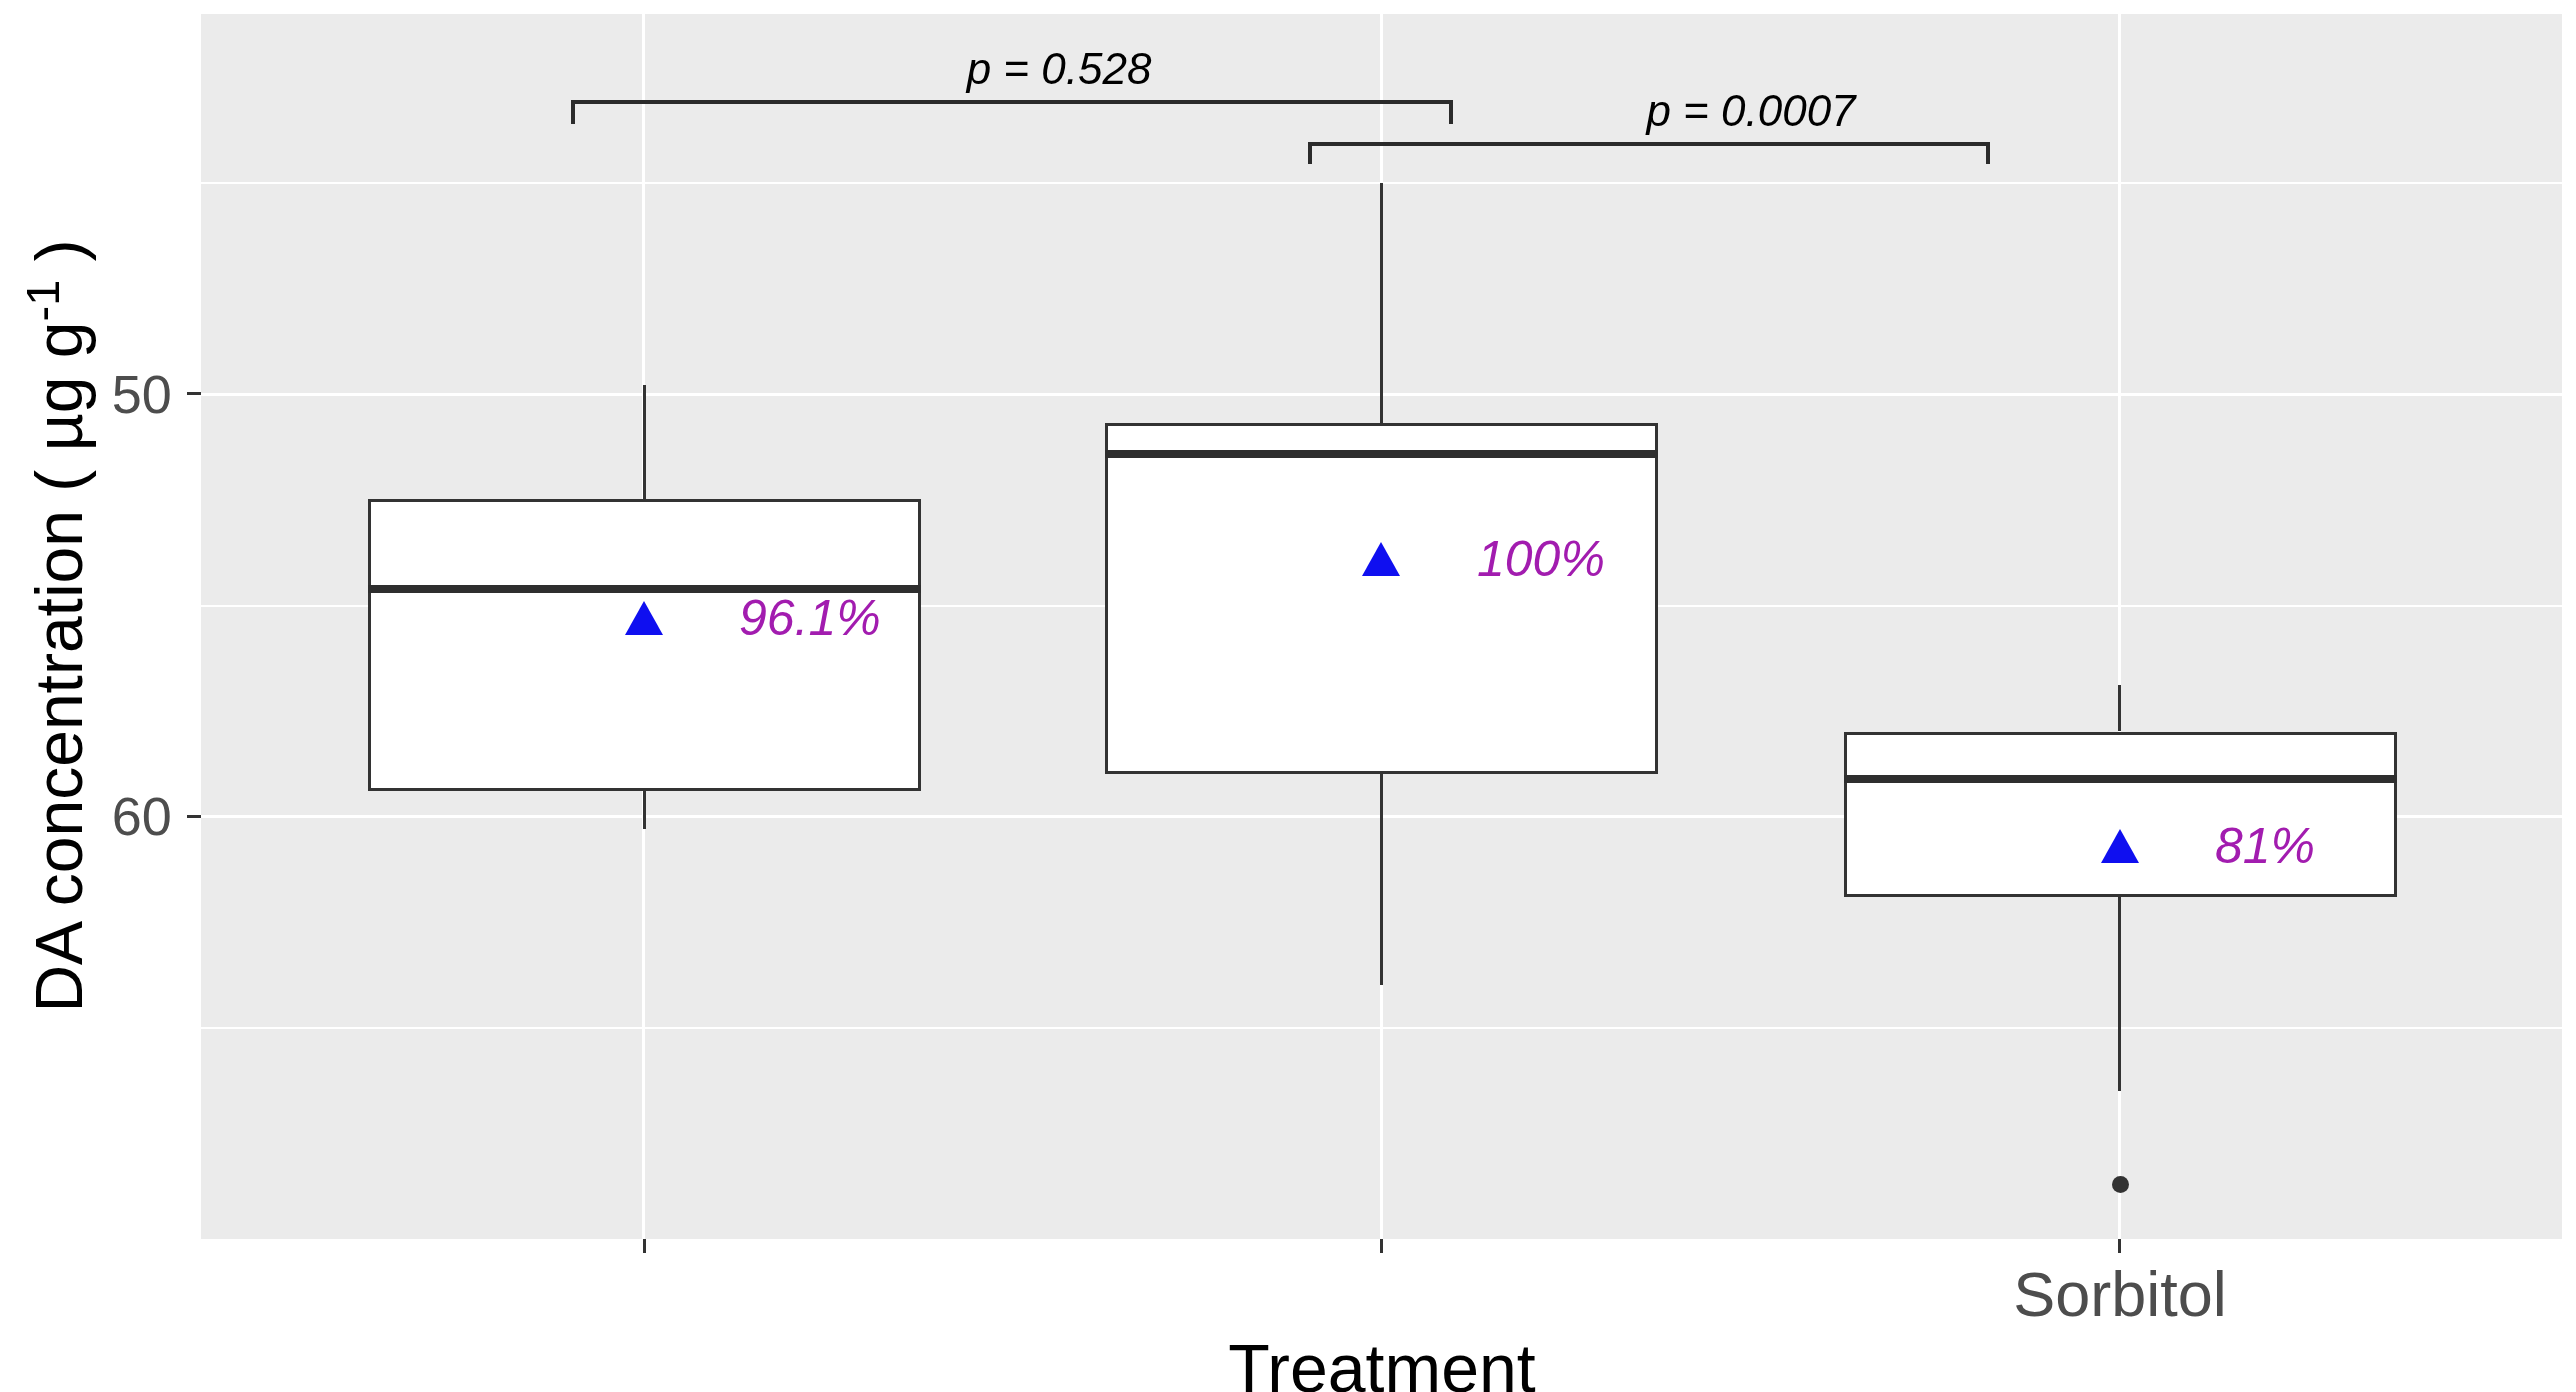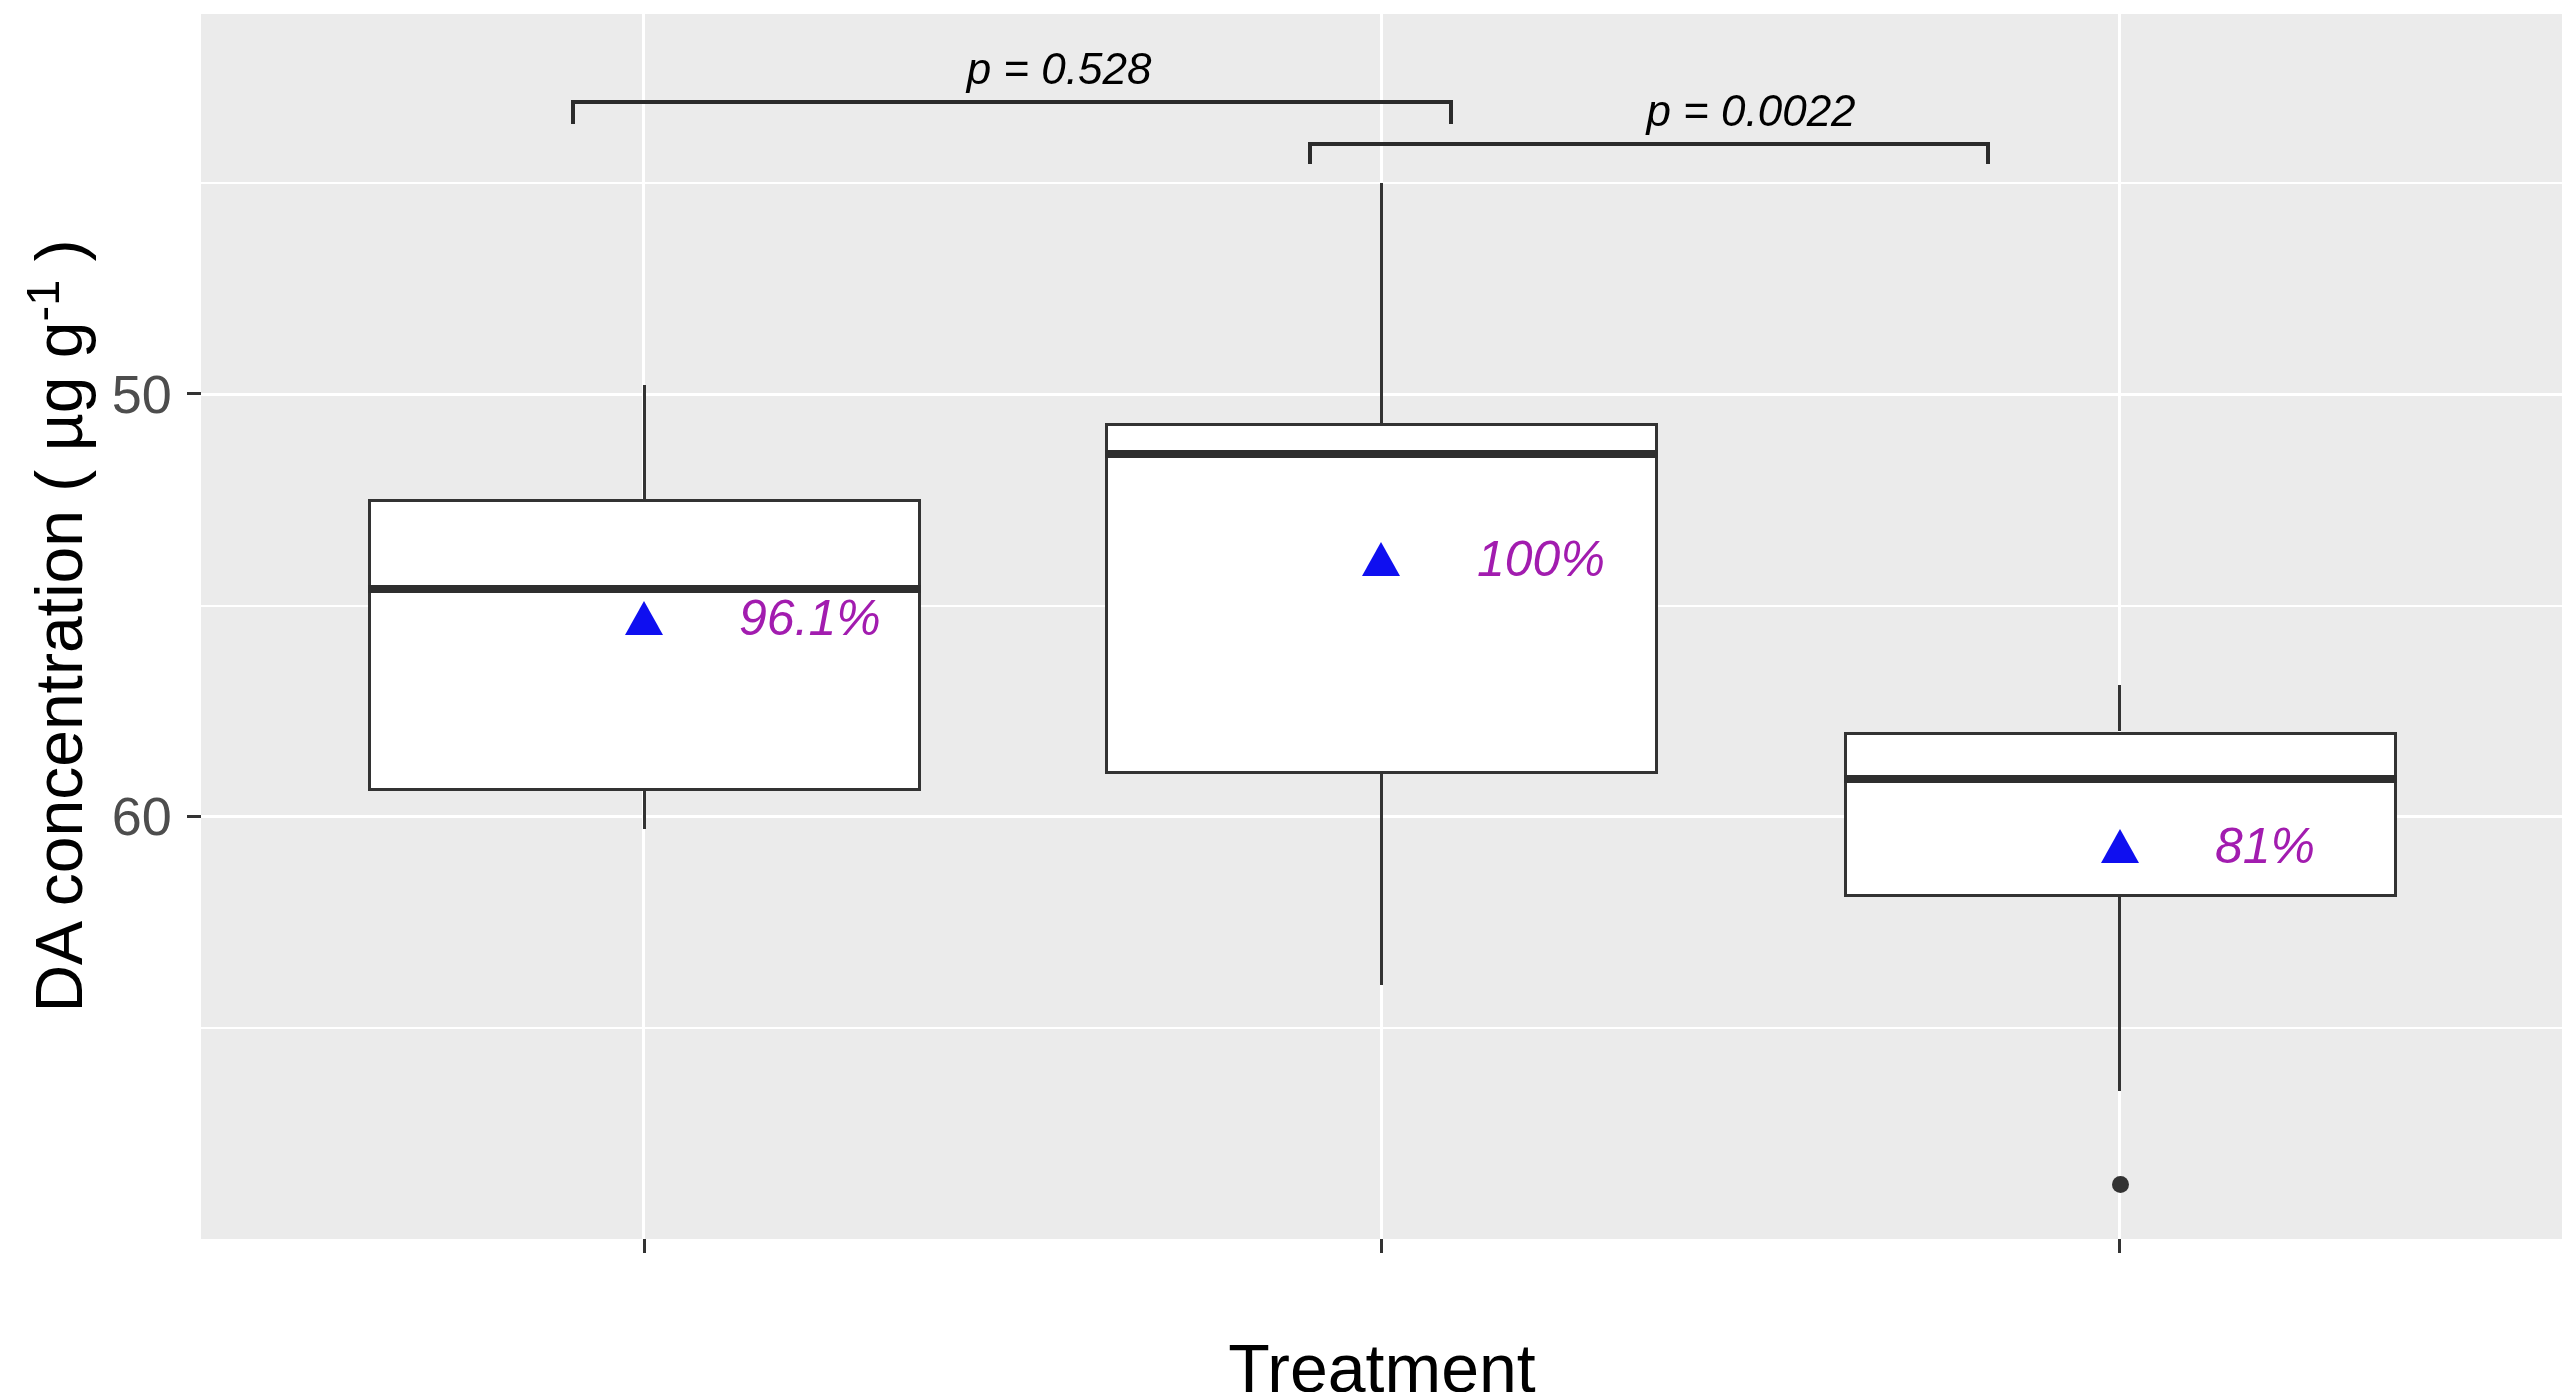--- a/index.html
+++ b/index.html
@@ -63,26 +63,27 @@
     <div class="mean-label" style="left: 1477px; top: 559px;">100%</div>
     <div class="x-tick" style="left: 1380px; top: 1239px;"></div>
     <div class="whisker" style="left: 2118px; top: 685px; width: 3.4px; height: 46px;"></div>
     <div class="whisker" style="left: 2118px; top: 897px; width: 3.4px; height: 194px;"></div>
     <div class="box" style="left: 1844px; top: 732px; width: 553px; height: 165px; border-color: rgb(51, 51, 51); background: rgb(255, 255, 255);"></div>
     <div class="median" style="left: 1844px; top: 775px; width: 553px; height: 7.6px;"></div>
     <div class="mean-tri" style="left: 2101px; top: 829px; border-bottom: 34px solid rgb(15, 15, 240);"></div>
     <div class="mean-label" style="left: 2215px; top: 846px;">81%</div>
     <div class="outlier" style="left: 2112px; top: 1176px;"></div>
     <div class="x-tick" style="left: 2118px; top: 1239px;"></div>
+    <div class="x-cat-label" style="left: 2120px; top: 1258px;">Sorbitol</div>
     <div class="y-tick" style="left: 187px; top: 392px;"></div>
     <div class="y-tick-label" style="left: 6.8px; top: 394px; width: 165px;">50</div>
     <div class="y-tick" style="left: 187px; top: 815px;"></div>
     <div class="y-tick-label" style="left: 6.8px; top: 816px; width: 165px;">60</div>
     <div class="sig-line" style="left: 571px; top: 100px; width: 882px; height: 4.2px;"></div>
     <div class="sig-line" style="left: 571px; top: 100px; width: 4.2px; height: 24px;"></div>
     <div class="sig-line" style="left: 1449px; top: 100px; width: 4.2px; height: 24px;"></div>
     <div class="sig-label" style="left: 1015px; top: 44px; margin-left: 44px;">p = 0.528</div>
     <div class="sig-line" style="left: 1308px; top: 142px; width: 682px; height: 4.2px;"></div>
     <div class="sig-line" style="left: 1308px; top: 142px; width: 4.2px; height: 22px;"></div>
     <div class="sig-line" style="left: 1986px; top: 142px; width: 4.2px; height: 22px;"></div>
-    <div class="sig-label" style="left: 1751px; top: 86px;">p = 0.0022</div>
+    <div class="sig-label" style="left: 1751px; top: 86px;">p = 0.0007</div>
   </div>
 
 
 </body></html>

